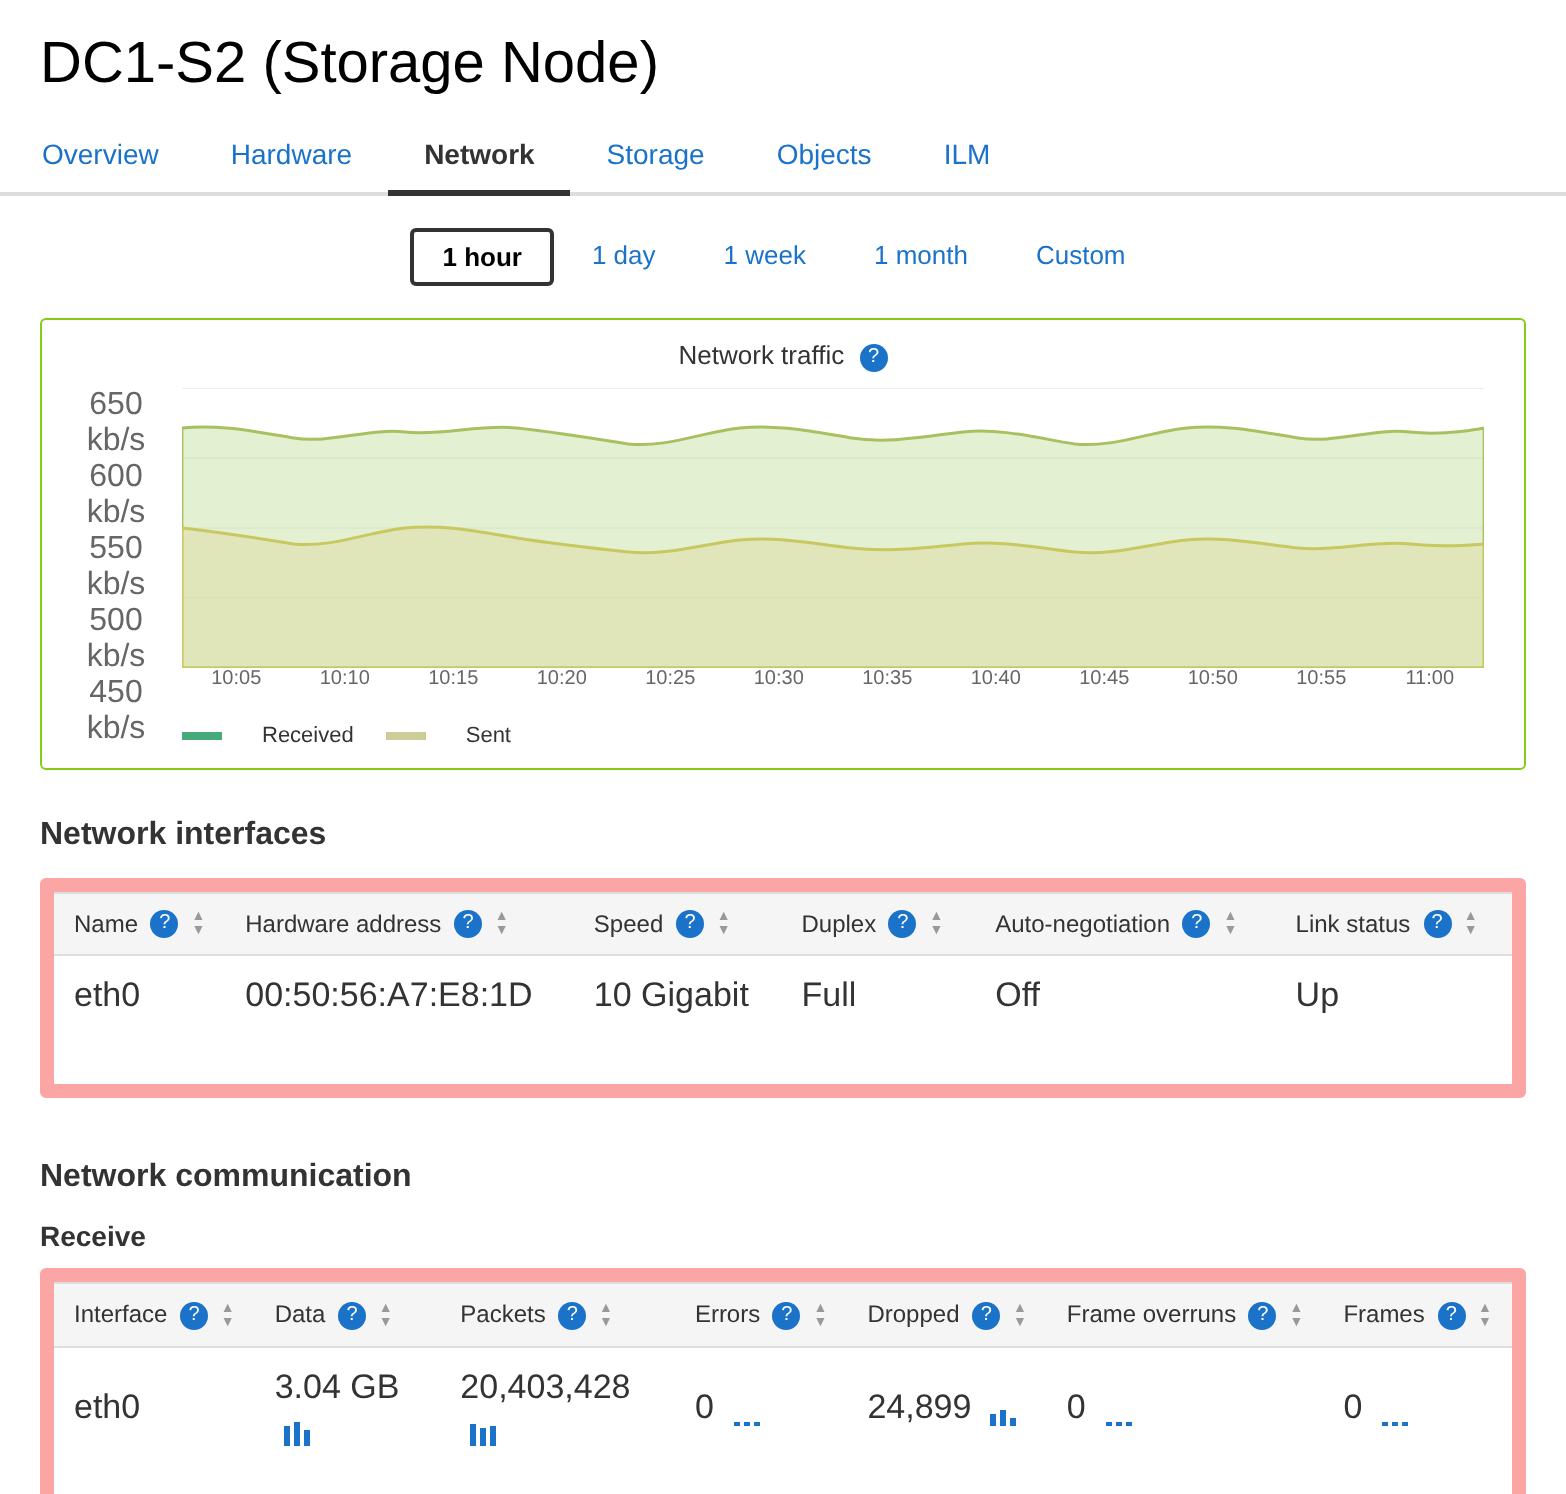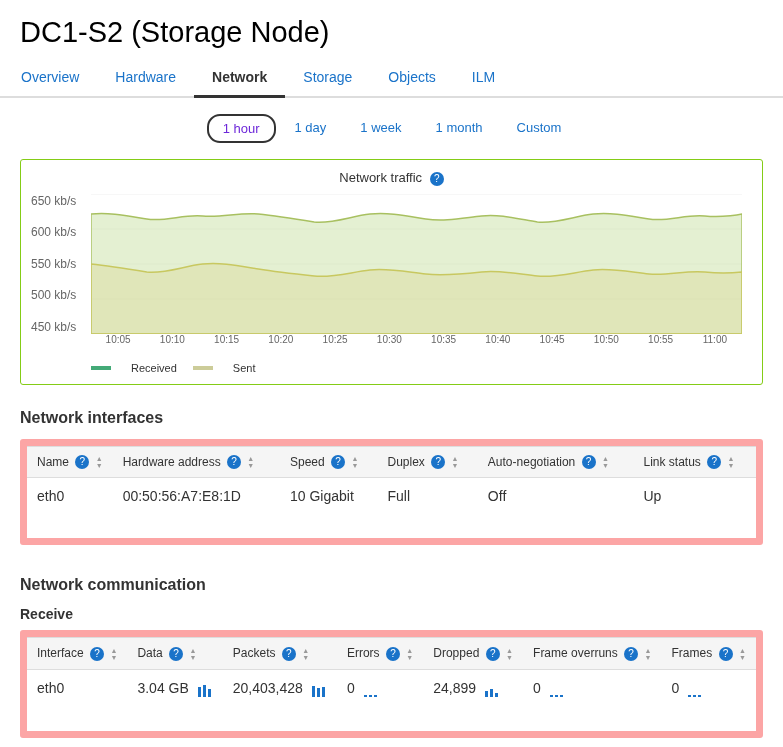--- a/index.html
+++ b/index.html
@@ -8,44 +8,44 @@
     .page-title { font-size: 29px; font-weight: 300; padding: 16px 20px 10px; color: #000000; }
     
     .main-tabs { display: flex; border-bottom: 2px solid #ddd; padding: 0 3px; }
     .main-tab { padding: 10px 18px; cursor: pointer; color: #1a73c9; font-size: 14px; border-bottom: 3px solid transparent; margin-bottom: -2px; }
     .main-tab.active { color: #333; border-bottom: 3px solid #333; font-weight: bold; }
     
     .content { padding: 16px 20px; }
     
     .time-tabs { display: flex; justify-content: center; gap: 4px; margin-bottom: 16px; }
     .time-tab { padding: 5px 14px; cursor: pointer; color: #1a73c9; font-size: 13px; border: 1px solid transparent; border-radius: 3px; }
-    .time-tab.active { background: #fff; border: 2px solid #333; color: #6d28d9; font-weight: normal; border-radius: 13px; }
+    .time-tab.active { background: #fff; border: 2px solid #333; color: #000000; font-weight: bold; border-radius: 3px; }
     
     .chart-container { border: 1px solid #84cc16; border-radius: 3px; padding: 10px; margin-bottom: 24px; position: relative; background: #fff; }
     .chart-title { text-align: center; font-size: 13px; color: #333; margin-bottom: 8px; }
     .chart-title .help-icon { display: inline-block; width: 14px; height: 14px; background: #1a73c9; color: white; border-radius: 50%; font-size: 10px; text-align: center; line-height: 14px; margin-left: 4px; cursor: pointer; }
     
     .chart-area { position: relative; height: 160px; }
-    .y-axis { position: absolute; left: 0; top: 0; bottom: 20px; width: 60px; display: flex; flex-direction: column; justify-content: space-between; font-size: 12px; color: #666; text-align: left; padding-right: 6px; }
+    .y-axis { position: absolute; left: 0; top: 0; bottom: 20px; width: 60px; display: flex; flex-direction: column; justify-content: space-between; font-size: 16px; color: #666; text-align: center; padding-right: 6px; }
     .chart-plot { position: absolute; left: 60px; right: 10px; top: 0; bottom: 20px; overflow: hidden; }
     .chart-plot svg { width: 100%; height: 100%; }
     .x-axis { position: absolute; left: 60px; right: 10px; bottom: 0; height: 20px; display: flex; justify-content: space-between; font-size: 10px; color: #666; }
     .x-label { flex: 1; text-align: center; }
     
     .chart-legend { display: flex; gap: 16px; margin-top: 8px; padding-left: 60px; font-size: 11px; }
     .legend-item { display: flex; align-items: center; gap: 20px; }
     .legend-color { width: 20px; height: 4px; }
     .legend-received { background: #4a7; }
     .legend-sent { background: #cc9; }
     
     .section-title { font-size: 16px; font-weight: bold; margin-bottom: 12px; margin-top: 8px; }
     
     table { width: 100%; border-collapse: collapse; margin-bottom: 24px; }
     th { background: #f5f5f5; padding: 8px 10px; text-align: left; font-size: 12px; font-weight: normal; color: #333; border-top: 1px solid #ddd; border-bottom: 1px solid #ddd; white-space: nowrap; }
-    td { padding: 10px 10px; border-bottom: 1px solid #eee; font-size: 14px; }
+    td { padding: 10px 10px; border-bottom: 1px solid #eee; font-size: 17px; }
     tr:last-child td { border-bottom: none; }
     
     .help-icon { display: inline-block; width: 14px; height: 14px; background: #1a73c9; color: white; border-radius: 50%; font-size: 10px; text-align: center; line-height: 14px; margin-left: 3px; cursor: pointer; vertical-align: middle; }
     .sort-icons { display: inline-flex; flex-direction: column; margin-left: 3px; vertical-align: middle; cursor: pointer; }
     .sort-up, .sort-down { font-size: 7px; color: #999; line-height: 7px; }
     
     .subsection-title { font-size: 14px; font-weight: bold; margin-bottom: 8px; margin-top: 4px; }
     
     .mini-chart { display: inline-block; width: 16px; height: 14px; margin-left: 4px; vertical-align: middle; }
 

